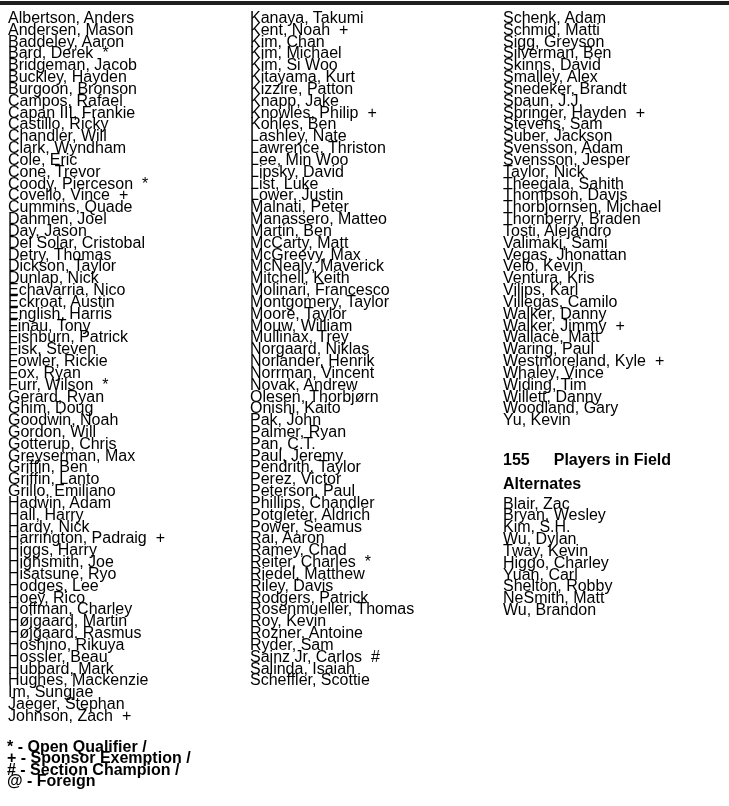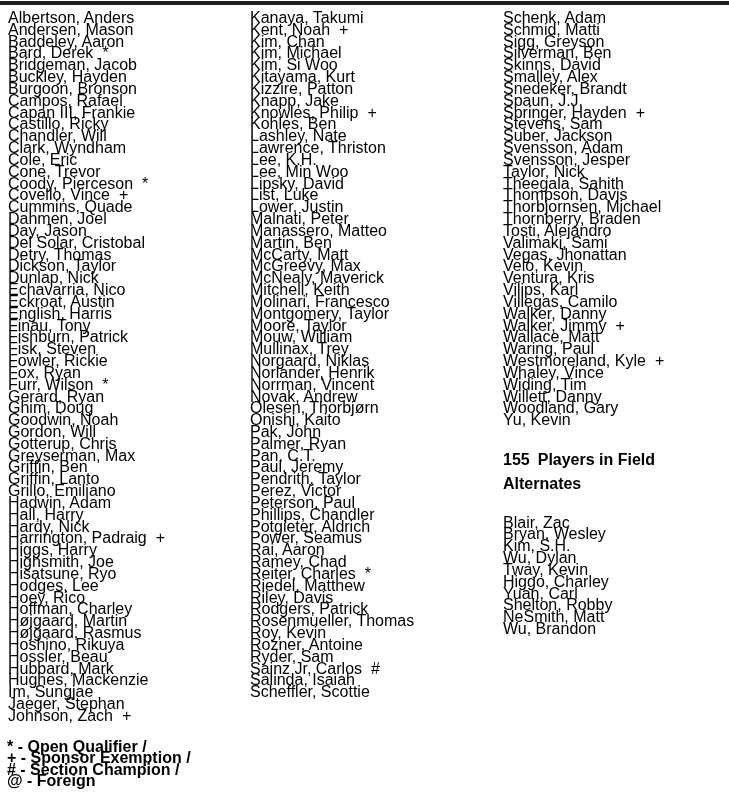--- a/index.html
+++ b/index.html
@@ -32,28 +32,28 @@
     white-space: nowrap;
   }
   .sym { display: inline-block; margin-left: 9px; }
   .summary-line {
     margin-top: 28px;
     font-weight: bold;
     white-space: nowrap;
     height: 11.83px;
     line-height: 11.83px;
   }
-  .summary-label { margin-left: 8px; }
+  .summary-label { margin-left: 24px; }
   .alt-heading {
     margin-top: 12px;
     font-weight: bold;
     height: 11.83px;
     line-height: 11.83px;
   }
-  .alt-list { margin-top: 27px; }
+  .alt-list { margin-top: 8px; }
   .legend {
     position: absolute;
     left: 7px;
     top: 741px;
     font-weight: bold;
   }
   .legend-line {
     height: 11.4px;
     line-height: 11.4px;
     white-space: nowrap;
@@ -138,21 +138,20 @@
         <div class="row"><span>Kim, Chan</span></div>
         <div class="row"><span>Kim, Michael</span></div>
         <div class="row"><span>Kim, Si Woo</span></div>
         <div class="row"><span>Kitayama, Kurt</span></div>
         <div class="row"><span>Kizzire, Patton</span></div>
         <div class="row"><span>Knapp, Jake</span></div>
         <div class="row"><span>Knowles, Philip</span><span class="sym">+</span></div>
         <div class="row"><span>Kohles, Ben</span></div>
         <div class="row"><span>Lashley, Nate</span></div>
         <div class="row"><span>Lawrence, Thriston</span></div>
-        <div class="row"><span>Lee, K.H.</span></div>
         <div class="row"><span>Lee, Min Woo</span></div>
         <div class="row"><span>Lipsky, David</span></div>
         <div class="row"><span>List, Luke</span></div>
         <div class="row"><span>Lower, Justin</span></div>
         <div class="row"><span>Malnati, Peter</span></div>
         <div class="row"><span>Manassero, Matteo</span></div>
         <div class="row"><span>Martin, Ben</span></div>
         <div class="row"><span>McCarty, Matt</span></div>
         <div class="row"><span>McGreevy, Max</span></div>
         <div class="row"><span>McNealy, Maverick</span></div>

